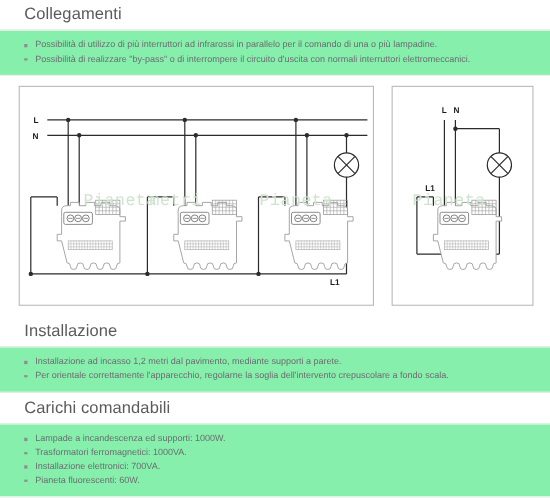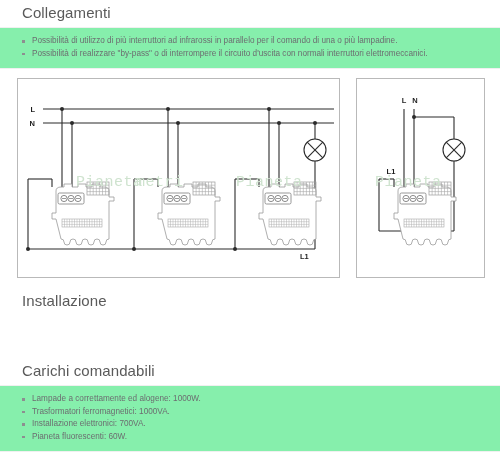--- a/index.html
+++ b/index.html
@@ -261,25 +261,29 @@
           <use href="#module"></use>
         </g>
       </svg>
 
       <div class="watermark" style="left:18px;top:95px;">Pianeta</div>
     </div>
   </div>
 
   <div id="sec-installazione">
     <h2 class="section-title">Installazione</h2>
+    <ul class="bullets">
+      <li>Installazione ad incasso 1,2 metri dal pavimento, mediante supporti a parete.</li>
+      <li>Per orientale correttamente l'apparecchio, regolarne la soglia dell'intervento crepuscolare a fondo scala.</li>
+    </ul>
   </div>
 
   <div id="sec-carichi">
     <h2 class="section-title">Carichi comandabili</h2>
     <ul class="bullets">
-      <li>Lampade a correttamente ed alogene: 1000W.</li>
+      <li>Lampade a incandescenza ed supporti: 1000W.</li>
       <li>Trasformatori ferromagnetici: 1000VA.</li>
       <li>Installazione elettronici: 700VA.</li>
       <li>Pianeta fluorescenti: 60W.</li>
     </ul>
   </div>
 
 </div>
 
 </body></html>

